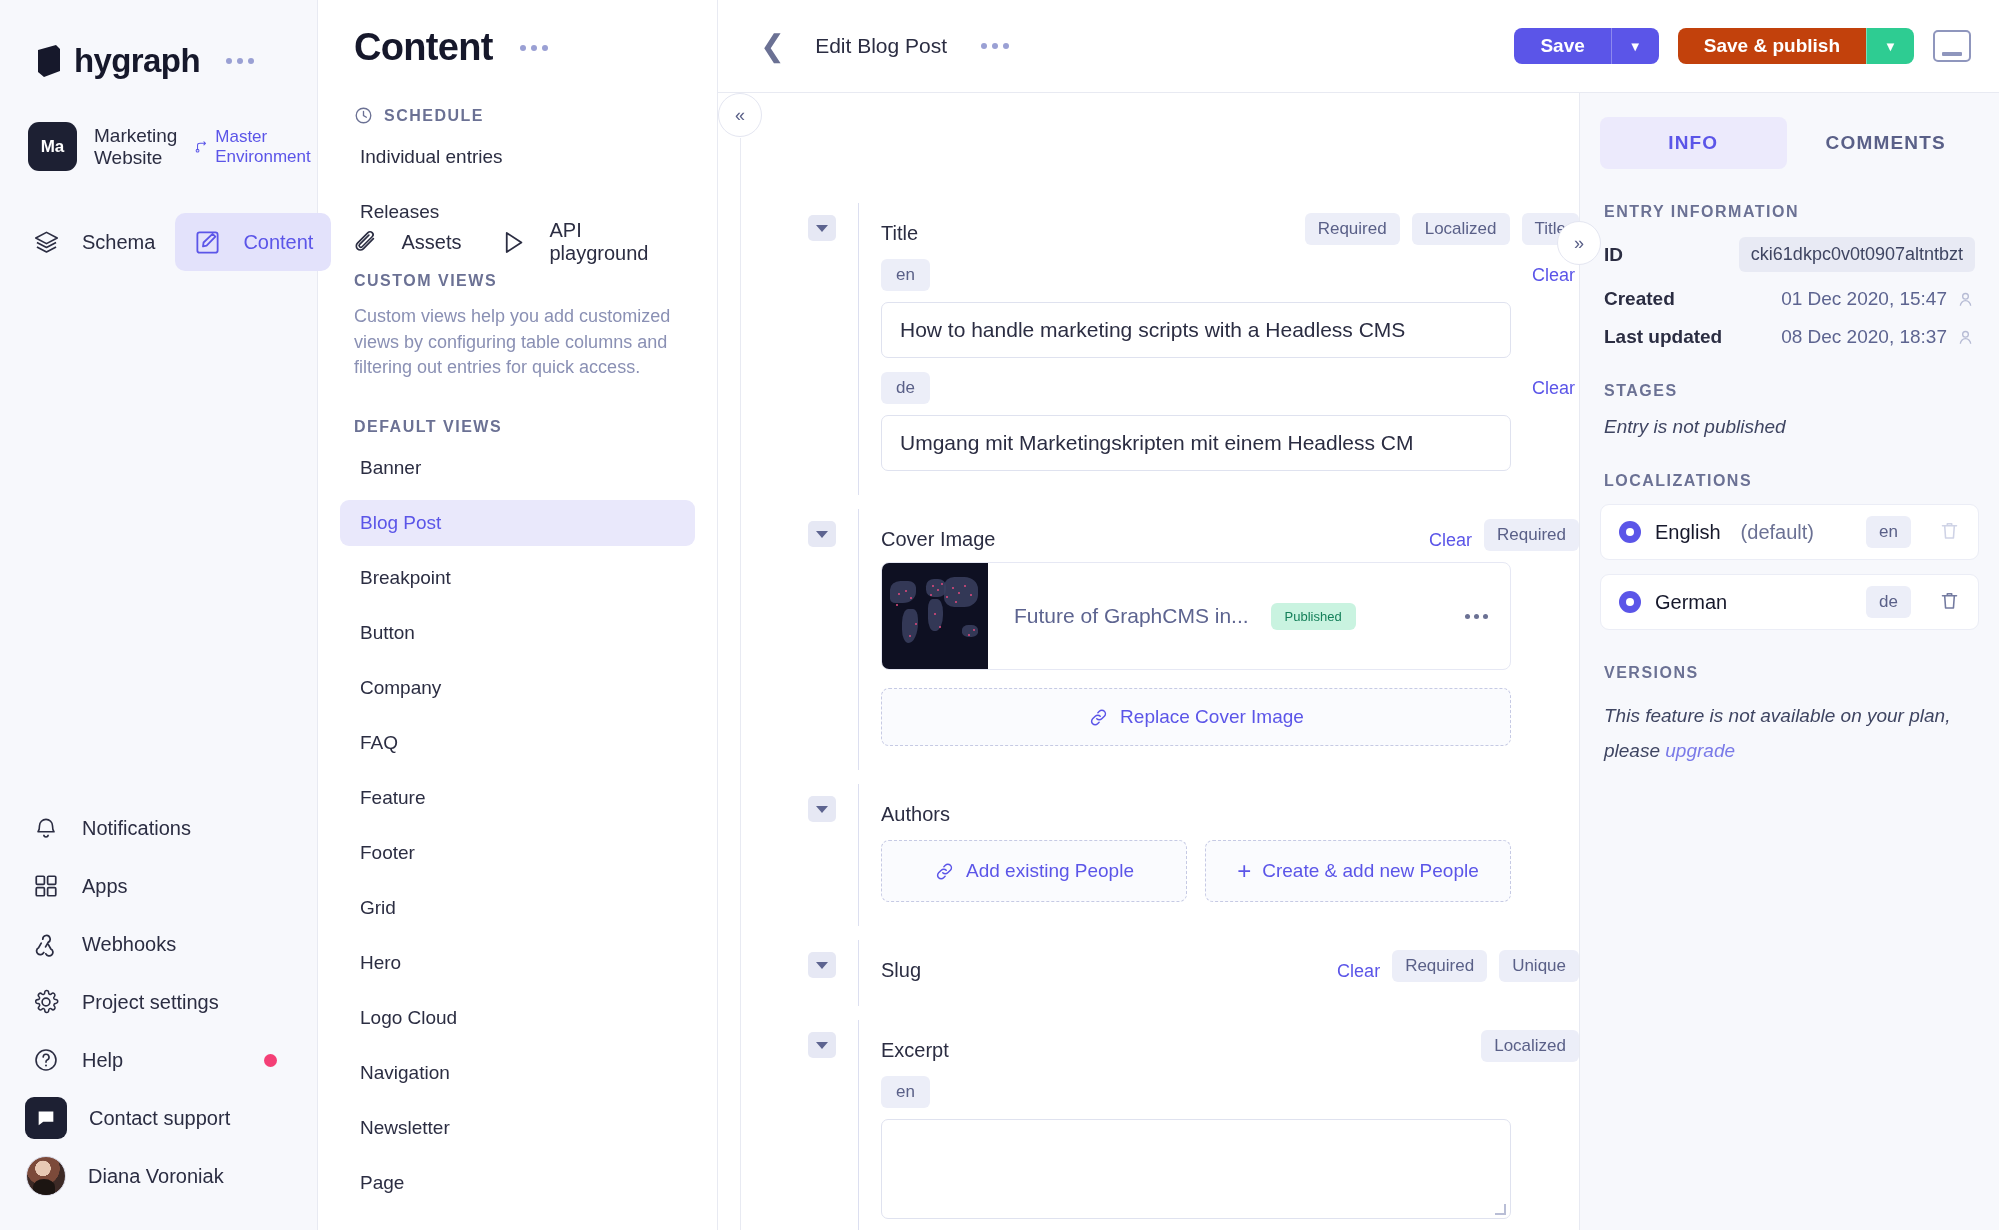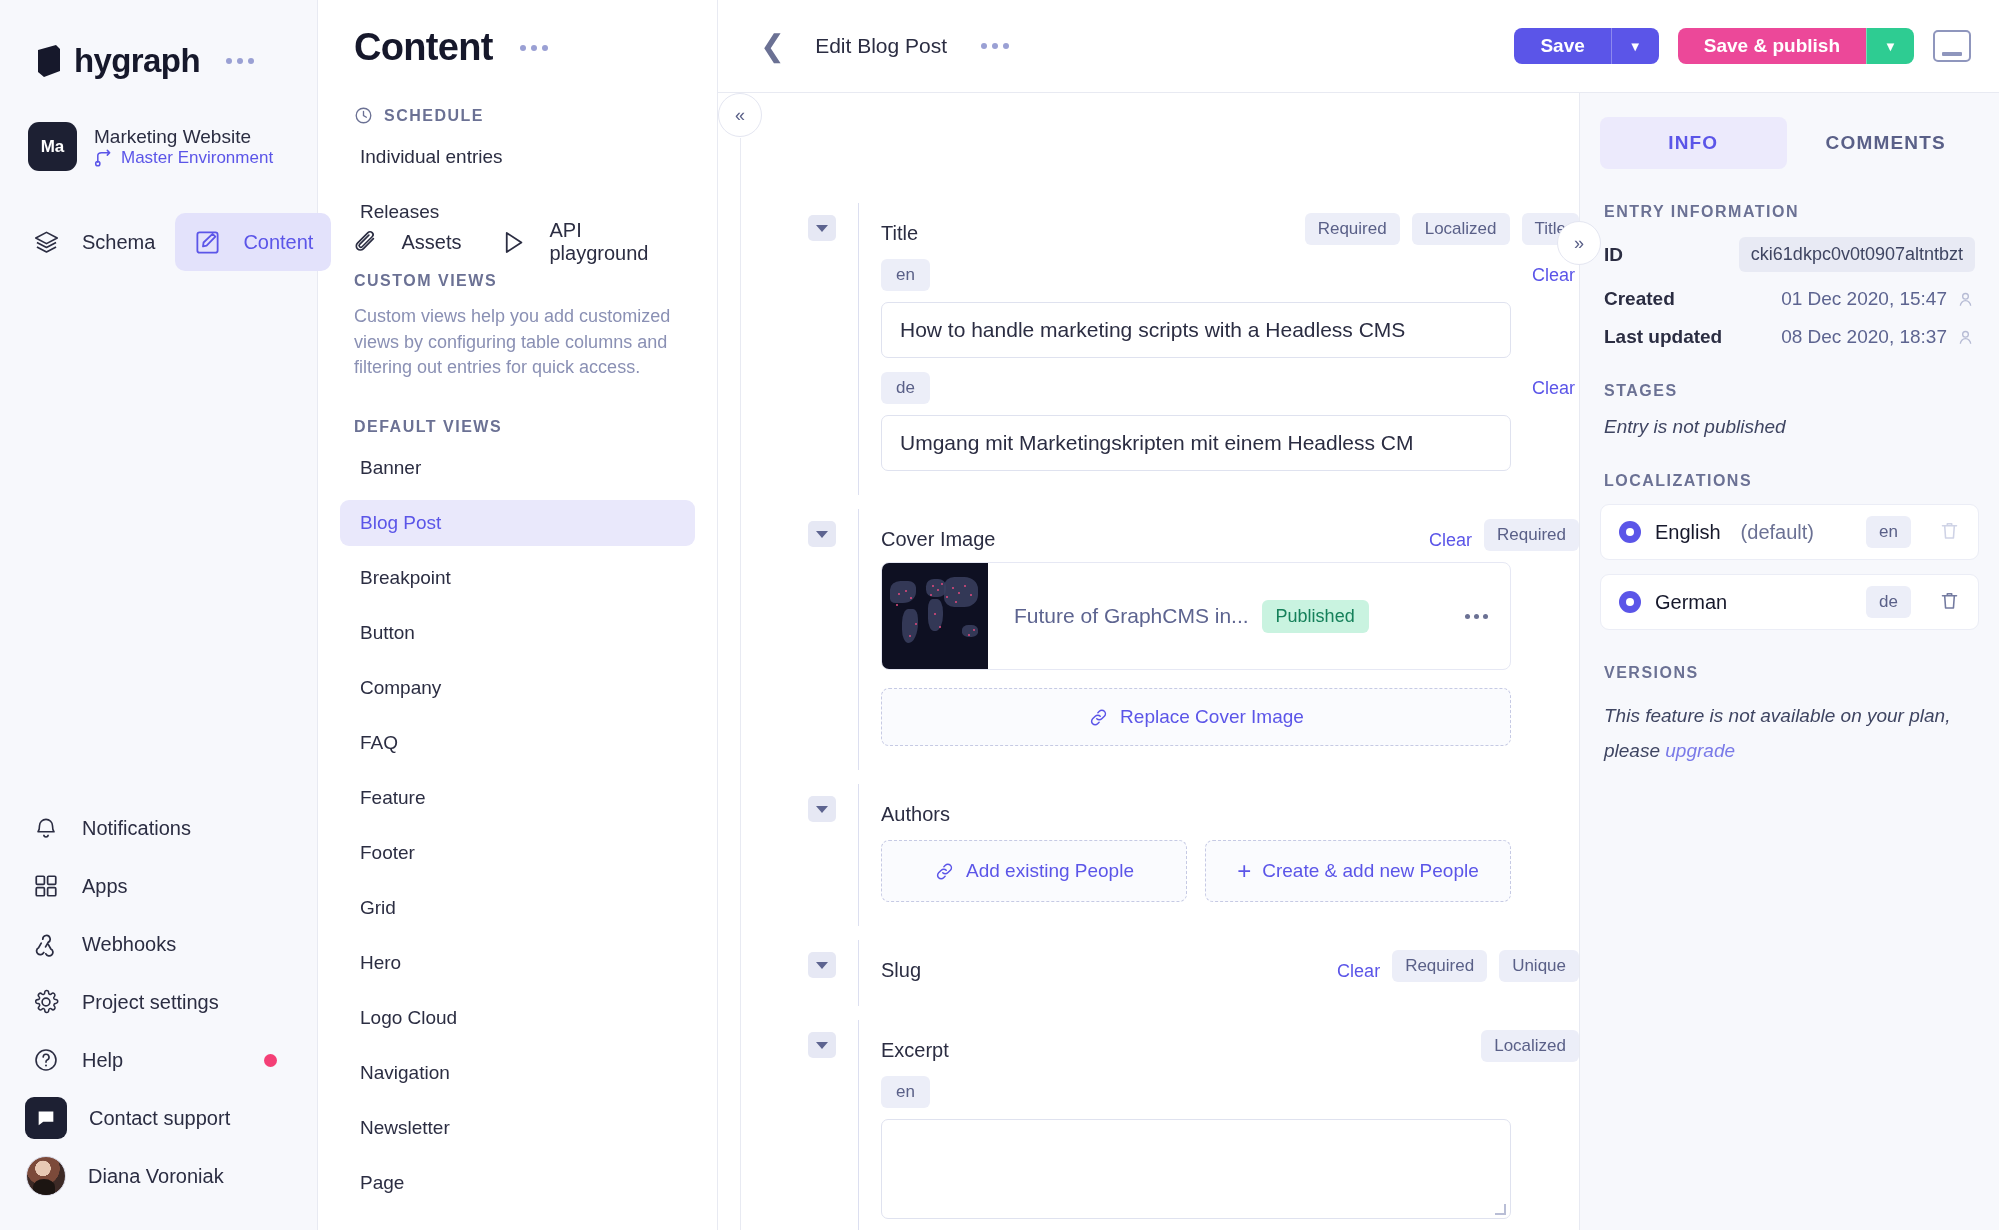--- a/index.html
+++ b/index.html
@@ -26,21 +26,21 @@
   .brand-word { font-size: 33px; font-weight: bold; color: #16182b; letter-spacing: -0.6px; }
   .dots3 { display: inline-flex; gap: 5px; align-items: center; margin-left: 12px; }
   .dots3 i { width: 6px; height: 6px; border-radius: 50%; background: #9aa0d4; display: block; }
 
   .project { display: flex; align-items: center; gap: 17px; padding: 42px 0 0 28px; }
   .proj-av {
     width: 49px; height: 49px; border-radius: 11px; background: #1d2033;
     color: #fff; font-size: 17px; font-weight: bold;
     display: flex; align-items: center; justify-content: center; flex: 0 0 49px;
   }
-  .proj-meta { display: flex; flex-direction: column; }
+  .proj-meta { display: flex; flex-direction: row; }
   .proj-name { font-size: 19px; color: #2b2d42; }
   .proj-env { font-size: 17px; color: #5b55e8; display: flex; align-items: center; gap: 8px; }
 
   .navlist { margin-top: 42px; display: flex; flex-direction: row; gap: 2px; padding: 0 14px; }
   .navitem {
     display: flex; align-items: center; gap: 22px;
     height: 58px; padding: 0 18px; border-radius: 10px;
     font-size: 20px; color: #2b2d42; cursor: pointer;
   }
   .navitem.active { background: #e3e2fb; color: #5b55e8; }
@@ -90,21 +90,21 @@
     display: flex; align-items: center; padding: 0 28px 0 34px; gap: 22px; background: #fff;
   }
   .backbtn { font-size: 30px; color: #6b7194; cursor: pointer; line-height: 1; padding: 0 8px; }
   .topttl { font-size: 21px; color: #2b2d42; }
   .topbar-right { margin-left: auto; display: flex; align-items: center; gap: 19px; }
   .splitbtn { display: flex; border-radius: 8px; overflow: hidden; height: 36px; cursor: pointer; }
   .splitbtn .main { display: flex; align-items: center; padding: 0 26px; color: #fff; font-size: 19px; font-weight: bold; }
   .splitbtn .caret { display: flex; align-items: center; justify-content: center; width: 48px; color: #fff; font-size: 13px; }
   .sb-save .main { background: #5b55e8; }
   .sb-save .caret { background: #5b55e8; border-left: 1px solid rgba(255,255,255,.3); }
-  .sb-pub .main { background: #ec4899; }
+  .sb-pub .main { background: #c2410c; }
   .sb-pub .caret { background: #2ecc92; border-left: 1px solid rgba(255,255,255,.35); }
   .panelbtn {
     width: 38px; height: 32px; border: 2px solid #8f96bd; border-radius: 5px;
     display: flex; align-items: flex-end; justify-content: center; padding-bottom: 4px; cursor: pointer;
   }
   .panelbtn i { display: block; width: 20px; height: 4px; background: #8f96bd; border-radius: 1px; }
 
   .editbody { flex: 1 1 auto; display: flex; min-height: 0; position: relative; }
   .formwrap { flex: 1 1 auto; position: relative; overflow: hidden; background: #fff; }
   .collapse-btn {
@@ -154,21 +154,21 @@
     width: 630px; max-width: 100%; margin-top: 11px; height: 108px;
     border: 1px solid #e6e8f4; border-radius: 8px; display: flex; align-items: center; overflow: hidden;
   }
   .assetthumb {
     width: 106px; height: 106px; flex: 0 0 106px; position: relative; overflow: hidden;
     background: #0e1022;
   }
   .assetthumb .continent { position: absolute; background: #39405f; opacity: .85; }
   .assetthumb .dot { position: absolute; width: 2px; height: 2px; background: #e24a7e; border-radius: 50%; }
   .assetname { font-size: 21px; color: #5d6490; margin-left: 26px; white-space: nowrap; overflow: hidden; }
-  .pubbadge { background: #c9f3e0; color: #15805a; font-size: 18px; padding: 6px 14px; border-radius: 6px; margin-left: 13px; }
+  .pubbadge { background: #c9f3e0; color: #15805a; font-size: 13px; padding: 6px 14px; border-radius: 6px; margin-left: 22px; }
   .assetmore { margin-left: auto; margin-right: 22px; display: inline-flex; gap: 4px; cursor: pointer; }
   .assetmore i { width: 5px; height: 5px; border-radius: 50%; background: #6b7194; display: block; }
 
   .dashbtn {
     width: 630px; max-width: 100%; height: 58px; margin-top: 18px;
     border: 1px dashed #c6cae4; border-radius: 8px; background: #fafbfe;
     display: flex; align-items: center; justify-content: center; gap: 11px;
     color: #5b55e8; font-size: 19px; cursor: pointer;
   }
   .dashrow { display: flex; gap: 18px; width: 630px; max-width: 100%; margin-top: 14px; }

